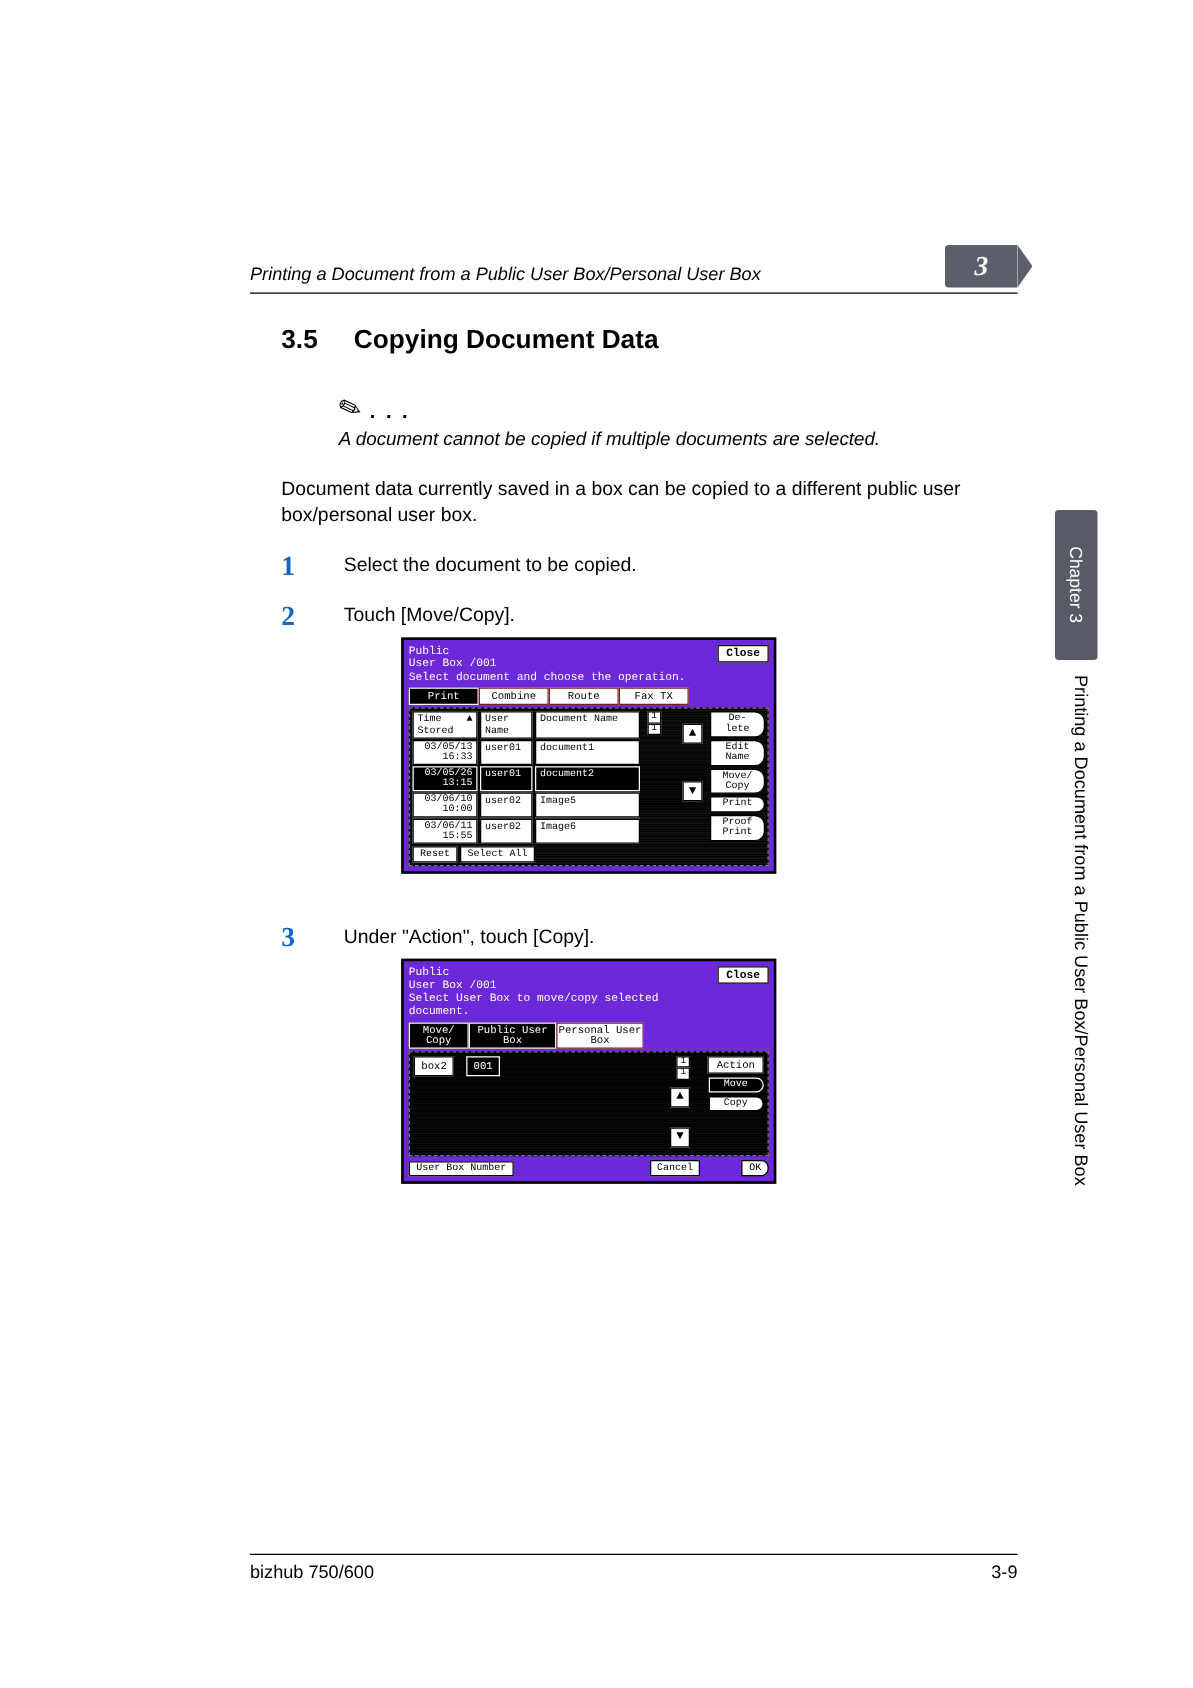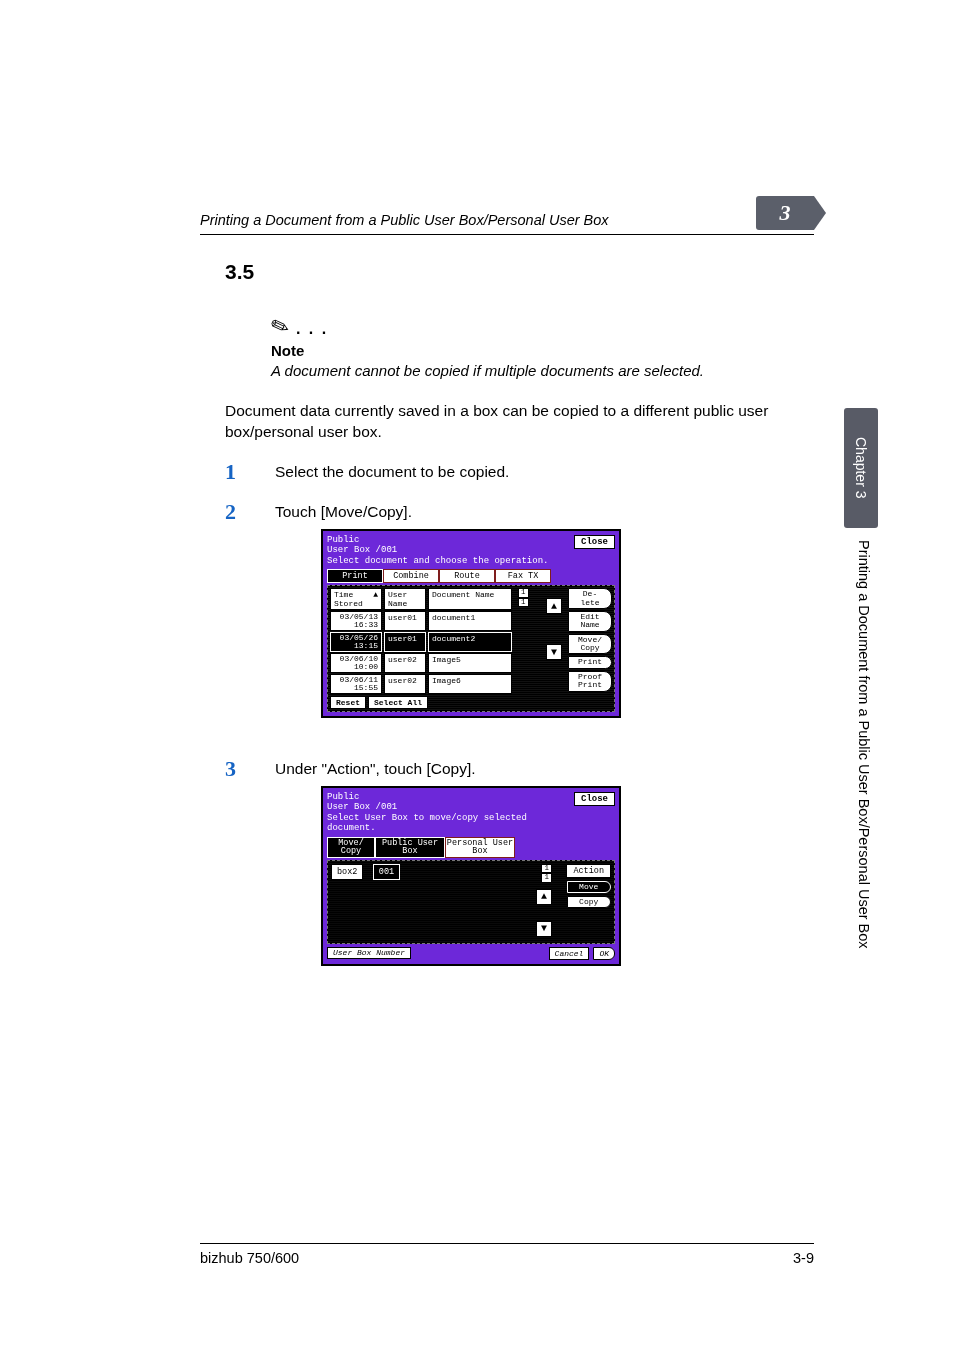--- a/index.html
+++ b/index.html
@@ -51,31 +51,31 @@
   .rowline { display:flex; gap:2px; margin-top:1px; }
   .cell { background:#fff; color:#000; border:1px solid #000; font-size:8px; padding:1px 3px; }
   .cell.date { width:52px; text-align:right; line-height:1; }
   .cell.user { width:42px; }
   .cell.doc { width:84px; }
   .rowline.sel .cell { background:#000; color:#fff; border:1px solid #fff; }
   .actions { position:absolute; right:2px; top:2px; display:flex; flex-direction:column; gap:2px; }
   .abtn { background:#fff; color:#000; border:1px solid #000; font-size:8px; padding:1px 4px; width:44px; text-align:center; border-radius: 0 8px 8px 0; line-height:1.05; }
   .arrow { background:#fff; color:#000; border:1px solid #000; width:16px; height:16px; display:flex; align-items:center; justify-content:center; font-size:10px; }
   .scrollcol { position:absolute; right:52px; top:12px; display:flex; flex-direction:column; gap:30px; }
-  .footerrow { display:flex; gap:2px; margin-top:2px;font-weight:bold; }
+  .footerrow { display:flex; gap:2px; margin-top:2px; }
   .fbtn { background:#fff; color:#000; border:1px solid #000; font-size:8px; padding:1px 5px; }
 
   .panel2 .headertabs { display:flex; gap:0; margin-top:3px; }
   .panel2 .bigarea { border:1px dashed #777; margin-top:2px; padding:3px; position:relative; min-height:84px; background: repeating-linear-gradient(0deg,#000,#000 1px,#0a0a0a 1px,#0a0a0a 2px); }
   .boxitem { background:#fff; color:#000; border:1px solid #000; font-size:8.5px; padding:2px 5px; display:inline-block; }
   .boxitem.sel { background:#000; color:#fff; border:1px solid #fff; }
   .rightcol { position:absolute; right:3px; top:3px; display:flex; flex-direction:column; gap:3px; align-items:center; }
   .actlabel { background:#fff; color:#000; border:1px solid #000; font-size:8.5px; padding:1px 6px; }
-  .panel2 .btm { display:flex; justify-content:space-between; margin-top:3px; align-items:flex-start;font-style:italic; }
-  .ok { border-radius: 0 6px 6px 0; }
+  .panel2 .btm { display:flex; justify-content:space-between; margin-top:3px; align-items:flex-end; }
+  .ok { border-radius: 0 6px 6px 0; margin-left: 29px; }
   .tinycount { background:#fff; color:#000; border:1px solid #000; font-size:7.5px; padding:0 2px; margin-left:2px; line-height:1; }
 
   
   .pgfooter { position:absolute; left:200px; right:140px; bottom: 84px; border-top:1px solid #000; padding-top:6px; display:flex; justify-content:space-between; font-size:14.5px; }
 </style>
 </head>
 <body>
 
 <div class="page">
 
@@ -83,27 +83,27 @@
   <div class="tab">
       <span class="num">3</span>
     </div>
 
   <div class="sidetab chapter">Chapter 3</div>
   <div class="sidelong">Printing a Document from a Public User Box/Personal User Box</div>
 
   <div class="content">
     <div class="sec-row">
       <div class="sec-no">3.5</div>
+      <div class="sec-title">Copying Document Data</div>
     </div>
 
     <div class="note-block">
       <div>
         <span class="note-icon">✎</span><span class="dots"> . . .</span>
       </div>
-      <div class="note-label">Note</div>
       <div class="note-text">A document cannot be copied if multiple documents are selected.</div>
     </div>
 
     <div class="body">Document data currently saved in a box can be copied to a different public user box/personal user box.</div>
 
     <ol class="steps">
       <li>
         <div class="step-no">1</div>
         <div class="step-text">Select the document to be copied.</div>
       </li>

